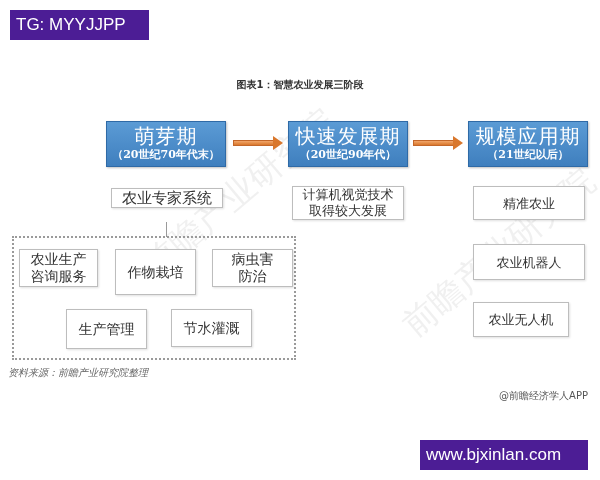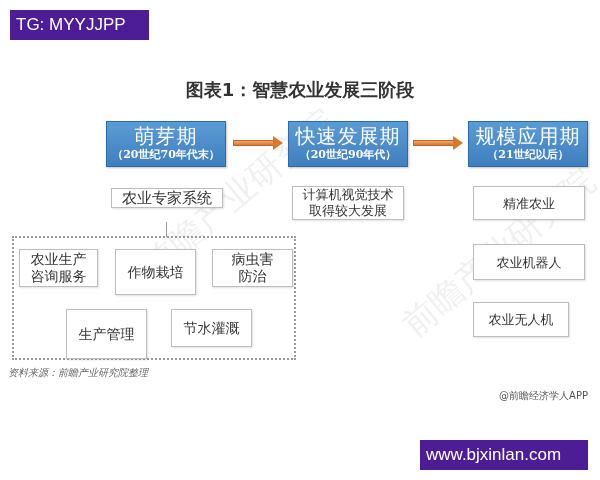--- a/index.html
+++ b/index.html
@@ -1,21 +1,21 @@
 <!DOCTYPE html>
 <html><head>
 <meta charset="utf-8">
 <style>
   html, body { margin:0; padding:0; }
   body { width:600px; height:480px; background:#ffffff; position:relative; overflow:hidden;
          font-family:"DejaVu Serif","Liberation Serif",serif; color:#333; }
   .abs { position:absolute; }
   .badge { background:#4c1d95; color:#fff; font-family:"Liberation Sans","DejaVu Sans",sans-serif;
            font-size:17px; display:flex; align-items:center; padding-left:6px; box-sizing:border-box; }
-  .title { font-family:"DejaVu Sans","Liberation Sans",sans-serif; font-weight:bold; font-size:18px;
+  .title { font-family:"DejaVu Sans","Liberation Sans",sans-serif; font-weight:bold; font-size:10px;
            color:#333; width:600px; text-align:center; left:0; top:78px; }
   .stage { background:linear-gradient(#5b9bd5,#3f7fbe); border:1px solid #2f6aa6; color:#fff;
            text-align:center; box-sizing:border-box; box-shadow:1px 1px 2px rgba(0,0,0,0.25); }
   .stage .main { font-size:20px; line-height:24px; margin-top:2px; letter-spacing:1px; }
   .stage .sub { font-size:11px; line-height:14px; font-weight:bold; }
   .arrow { height:8px; }
   .arrow .shaft { position:absolute; left:0; top:1px; height:6px; right:8px;
                   background:linear-gradient(#f2a66a,#d9772c); border:1px solid #c4672a; box-sizing:border-box; }
   .arrow .head { position:absolute; right:0; top:-3px; width:0; height:0;
                  border-top:7px solid transparent; border-bottom:7px solid transparent; border-left:10px solid #d9772c; }
@@ -62,21 +62,21 @@
 
 <div class="abs box" style="left:111px;top:188px;width:112px;height:20px;font-size:15px;">农业专家系统</div>
 <div class="abs vline" style="left:166px;top:222px;height:15px;"></div>
 <div class="abs dotted" style="left:12px;top:236px;width:284px;height:124px;"></div>
 
 <div class="abs box" style="left:19px;top:249px;width:79px;height:38px;white-space:pre-line;text-align:right;">农业生产
 咨询服务</div>
 <div class="abs box" style="left:115px;top:249px;width:81px;height:46px;">作物栽培</div>
 <div class="abs box" style="left:212px;top:249px;width:81px;height:38px;white-space:pre-line;">病虫害
 防治</div>
-<div class="abs box" style="left:66px;top:309px;width:81px;height:50px;">生产管理</div>
+<div class="abs box" style="left:66px;top:309px;width:81px;height:40px;">生产管理</div>
 <div class="abs box" style="left:171px;top:309px;width:81px;height:38px;">节水灌溉</div>
 
 <div class="abs box" style="left:292px;top:186px;width:112px;height:34px;white-space:pre-line;font-size:13px;line-height:16px;">计算机视觉技术
 取得较大发展</div>
 
 <div class="abs box" style="left:473px;top:186px;width:112px;height:34px;font-size:13px;">精准农业</div>
 <div class="abs box" style="left:473px;top:244px;width:112px;height:36px;font-size:13px;">农业机器人</div>
 <div class="abs box" style="left:473px;top:302px;width:96px;height:35px;font-size:13px;">农业无人机</div>
 
 <div class="abs src" style="left:8px;top:366px;">资料来源：前瞻产业研究院整理</div>

